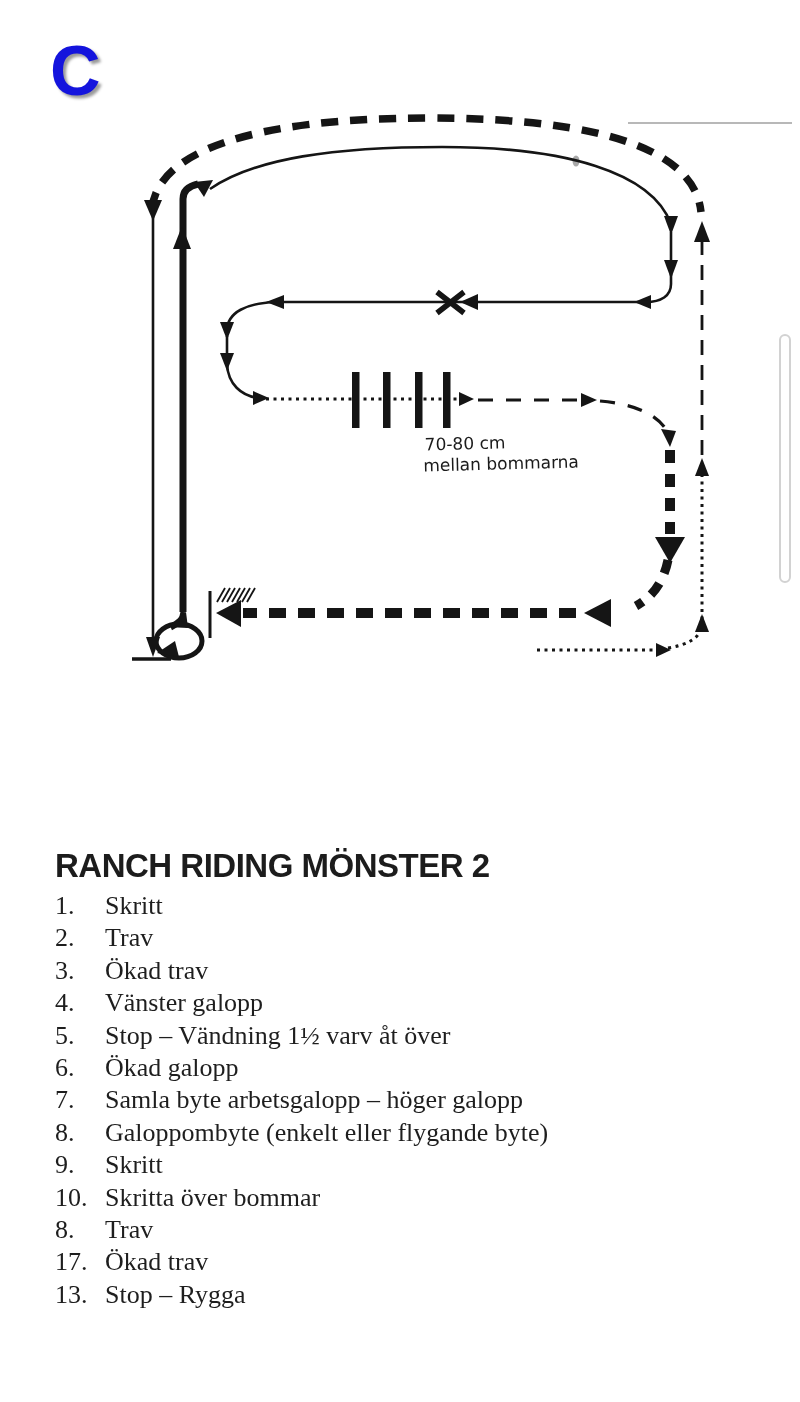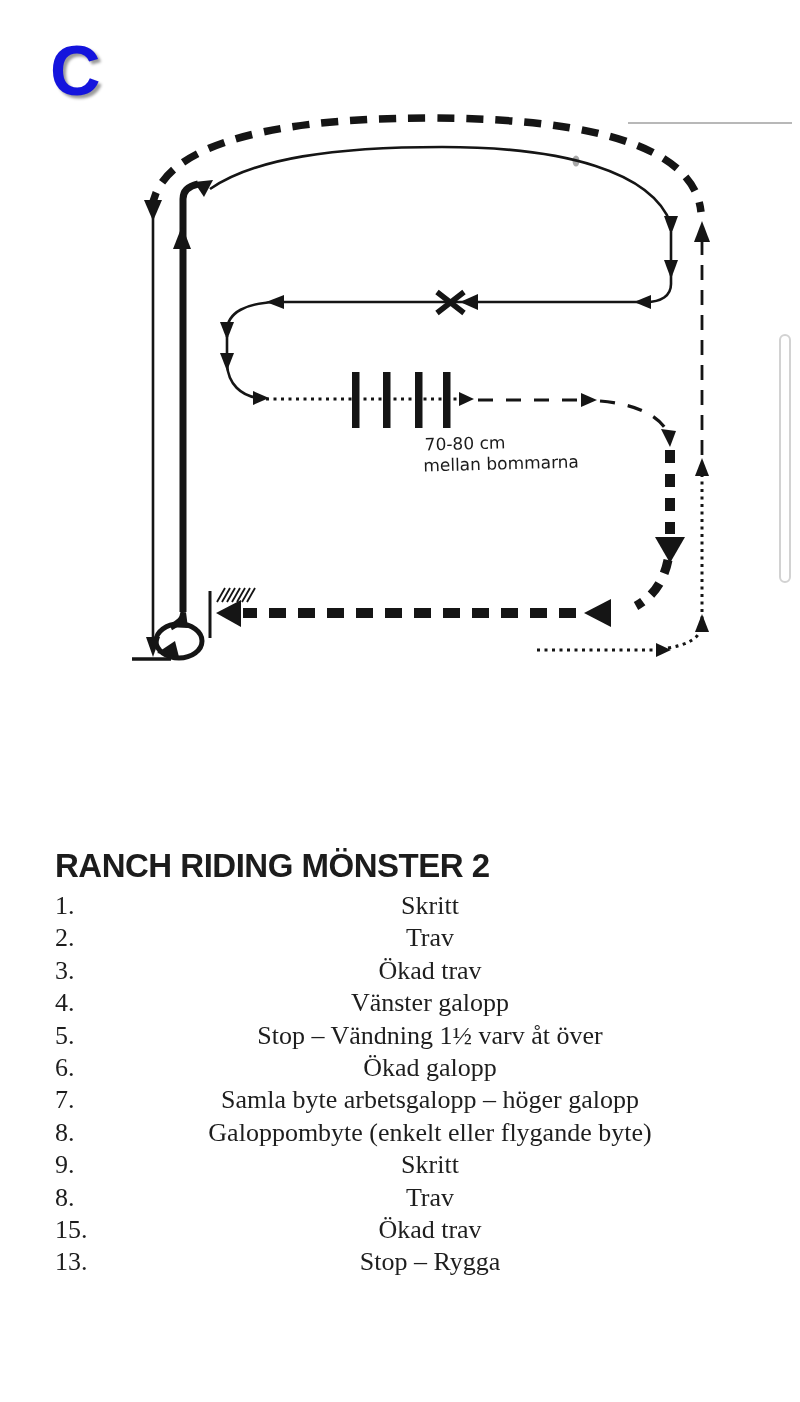--- a/index.html
+++ b/index.html
@@ -41,21 +41,21 @@
     margin:16px 0 6px 0;color:#1c1c1c;
   }
   .pattern-list{margin:0;padding:0;list-style:none;}
   .pattern-row{
     display:flex;
     font-family:"Liberation Serif", serif;
     font-size:26px;line-height:32.4px;
     color:#1e1e1e;
   }
   .step-num{width:50px;flex:0 0 50px;}
-  .step-text{flex:1;text-align:center;}
+  .step-text{flex:1;}
 </style>
 </head>
 <body>
 
 <div class="corner-label">C</div>
 
 <svg class="diagram-svg" width="800" height="720" viewBox="0 0 800 720" xmlns="http://www.w3.org/2000/svg">
 
   <path d="M628 123 L792 123" stroke="#b8b8b8" stroke-width="2.2" fill="none"></path>
   <ellipse cx="576" cy="161" rx="3.5" ry="5.5" fill="#8c8c8c" opacity="0.75"></ellipse>
@@ -208,25 +208,29 @@
     </li>
     <li class="pattern-row">
       <span class="step-num">8.</span>
       <span class="step-text">Galoppombyte (enkelt eller flygande byte)</span>
     </li>
     <li class="pattern-row">
       <span class="step-num">9.</span>
       <span class="step-text">Skritt</span>
     </li>
     <li class="pattern-row">
+      <span class="step-num">10.</span>
+      <span class="step-text">Skritta över bommar</span>
+    </li>
+    <li class="pattern-row">
       <span class="step-num">8.</span>
       <span class="step-text">Trav</span>
     </li>
     <li class="pattern-row">
-      <span class="step-num">15.</span>
+      <span class="step-num">17.</span>
       <span class="step-text">Ökad trav</span>
     </li>
     <li class="pattern-row">
       <span class="step-num">13.</span>
       <span class="step-text">Stop – Rygga</span>
     </li>
   </ol>
 </div>
 
 </body></html>

